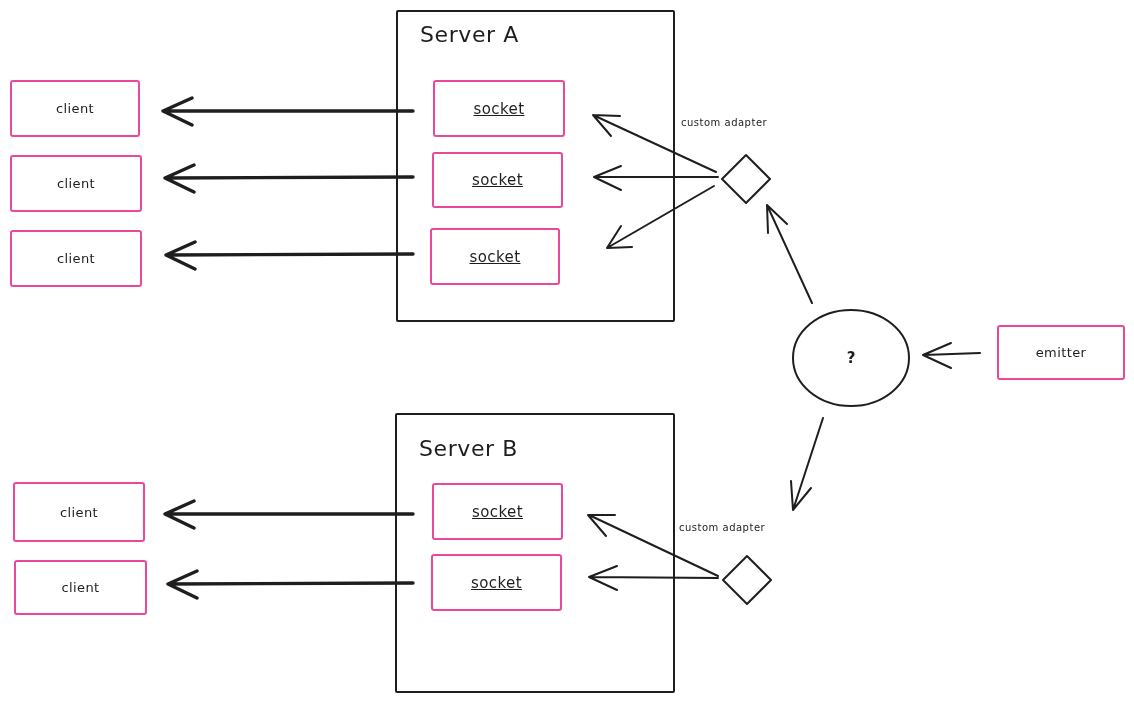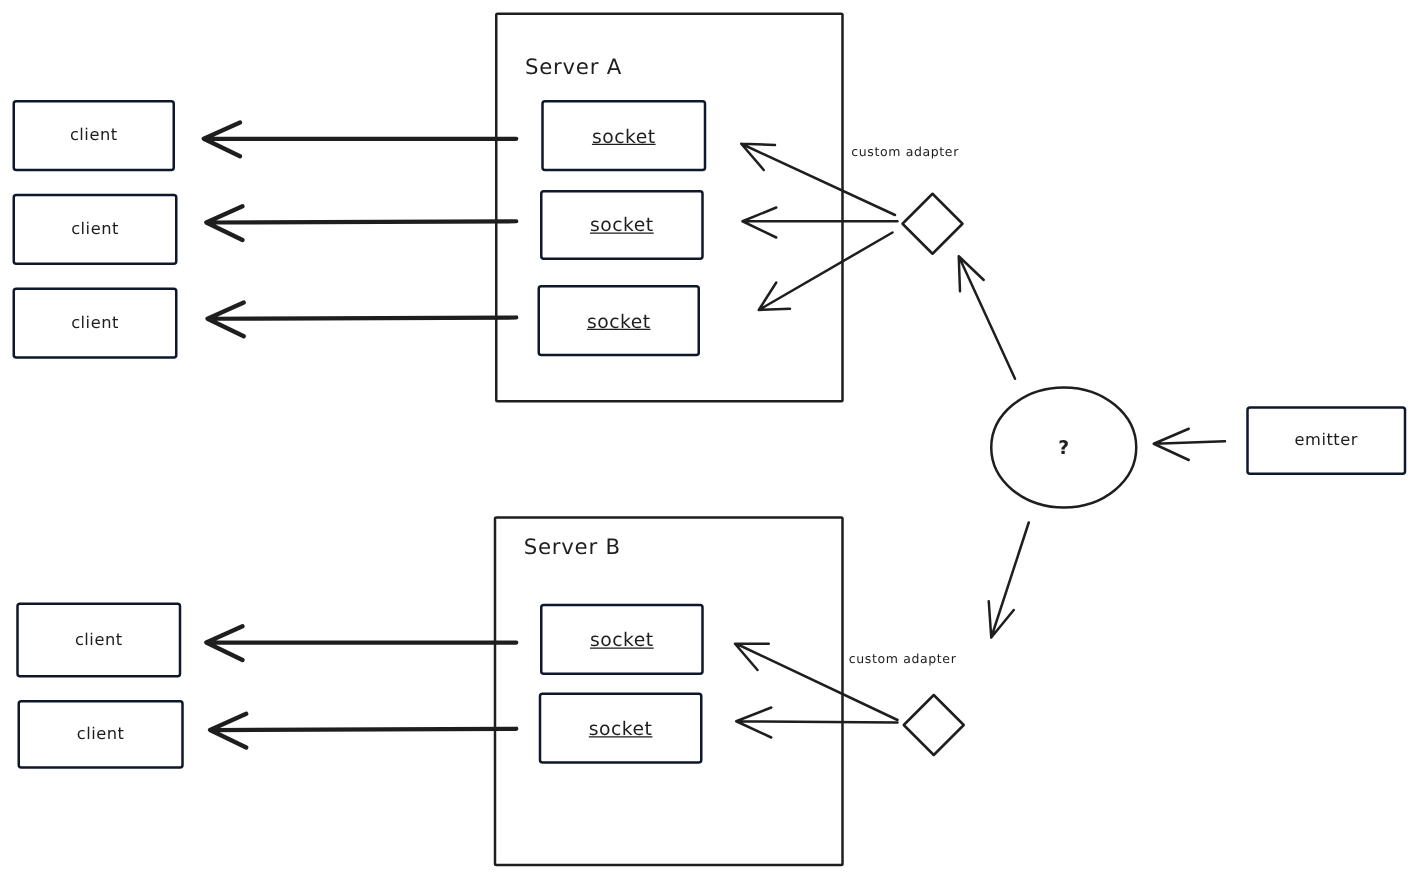--- a/index.html
+++ b/index.html
@@ -22,44 +22,43 @@
     fill: none;
     stroke-linecap: round;
     stroke-linejoin: round;
   }
   .layer .thick { stroke-width: 3.4; }
   .layer .thin  { stroke-width: 2; }
   .layer .shape { stroke-width: 2; fill: #ffffff; }
   .box {
     position: absolute;
     box-sizing: border-box;
-    border: 2px solid #0f172a;
+    border: 2px solid #ec4899;
     border-radius: 3px;
     background: #ffffff;
     display: flex;
     align-items: center;
     justify-content: center;
   }
   .frame {
     position: absolute;
     box-sizing: border-box;
     border: 2px solid #1e1e1e;
     border-radius: 2px;
     background: transparent;
   }
   .lbl { letter-spacing: 0.4px; white-space: nowrap; }
   .client-lbl  { font-size: 13px; }
   .socket-lbl  { font-size: 15px; text-decoration: underline; }
   .emitter-lbl { font-size: 13px; }
   .title-lbl {
     position: absolute;
-    font-size: 17px;
+    font-size: 22px;
     letter-spacing: 0.6px;
     white-space: nowrap;
-    margin-top: 22px;
   }
   .adapter-lbl {
     position: absolute;
     font-size: 10px;
     letter-spacing: 0.5px;
     white-space: nowrap;
   }
   .hub-lbl {
     position: absolute;
     display: flex;
@@ -108,21 +107,21 @@
     <span class="lbl socket-lbl">socket</span>
   </div>
   <div class="box" style="left:432px; top:152px; width:131px; height:56px;">
     <span class="lbl socket-lbl">socket</span>
   </div>
   <div class="box" style="left:430px; top:228px; width:130px; height:57px;">
     <span class="lbl socket-lbl">socket</span>
   </div>
 
   <div class="frame" style="left:395px; top:413px; width:280px; height:280px;"></div>
-  <div class="title-lbl" style="left:419px; top:406px;">Server B</div>
+  <div class="title-lbl" style="left:419px; top:436px;">Server B</div>
 
   <div class="box" style="left:432px; top:483px; width:131px; height:57px;">
     <span class="lbl socket-lbl">socket</span>
   </div>
   <div class="box" style="left:431px; top:554px; width:131px; height:57px;">
     <span class="lbl socket-lbl">socket</span>
   </div>
 
   <div class="box" style="left:10px; top:80px; width:130px; height:57px;">
     <span class="lbl client-lbl">client</span>

